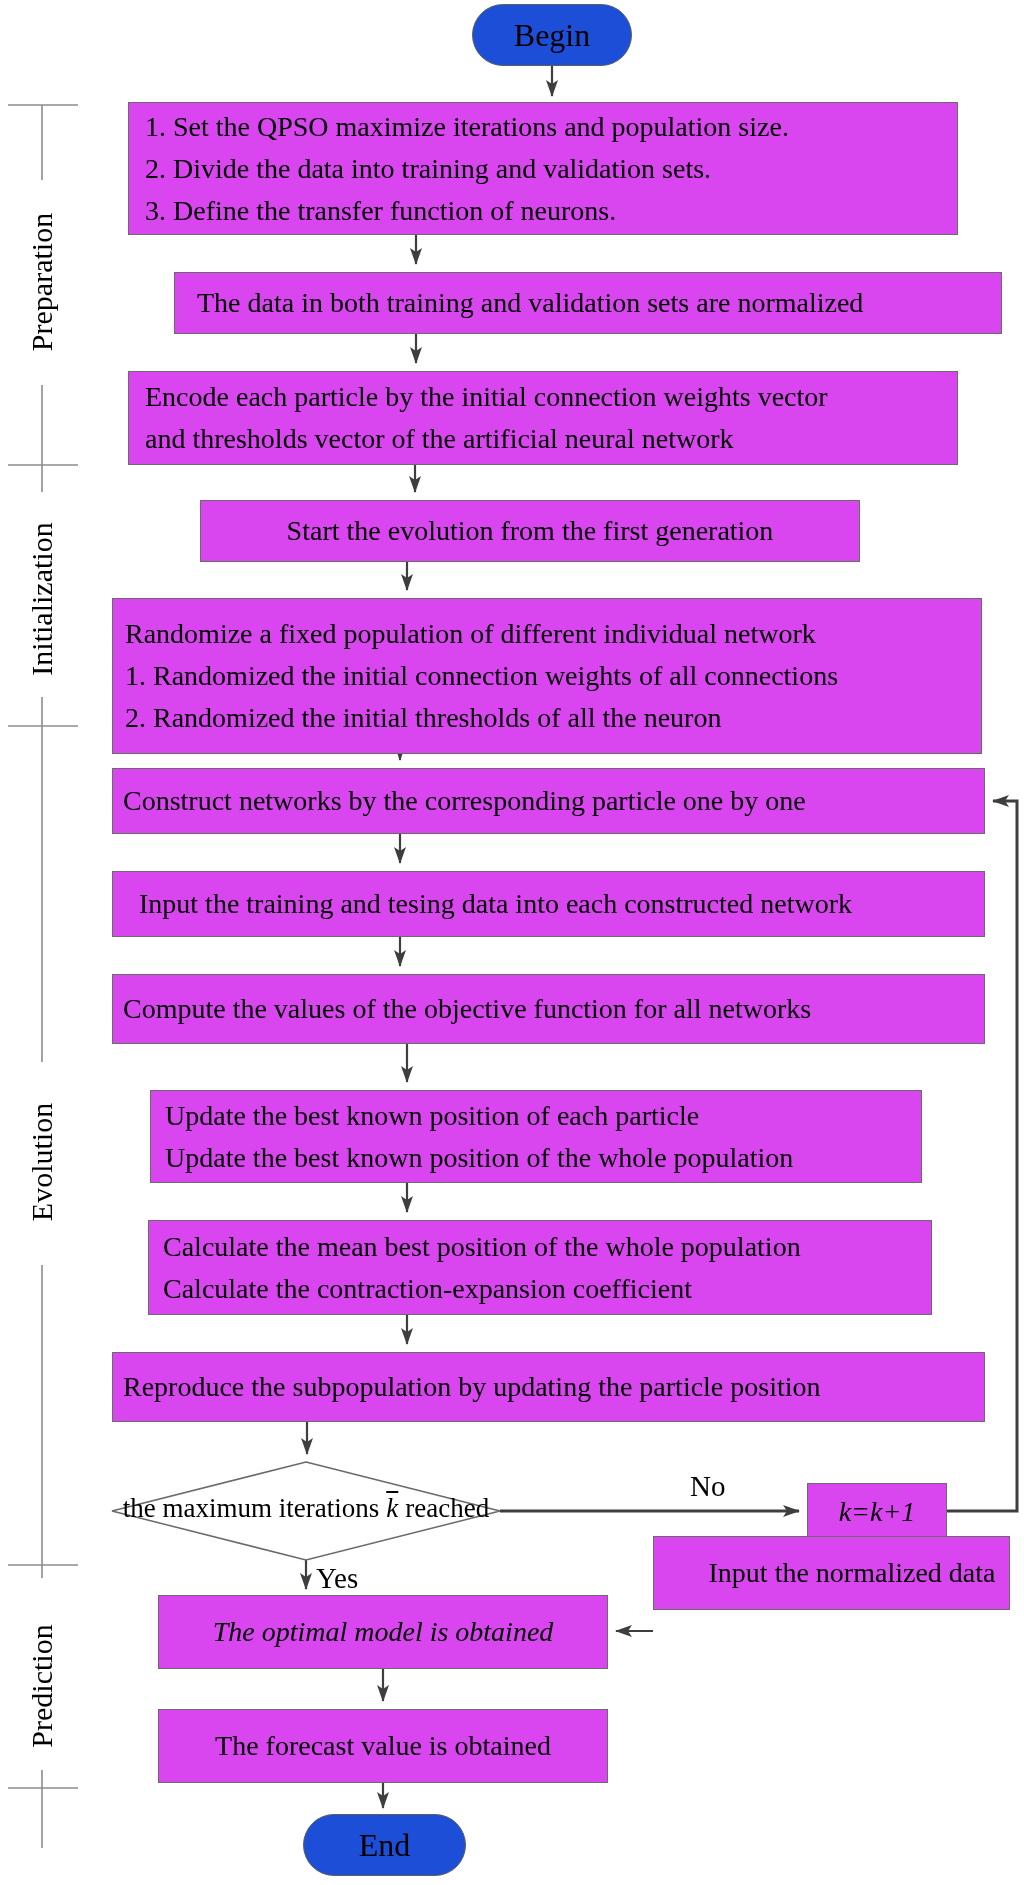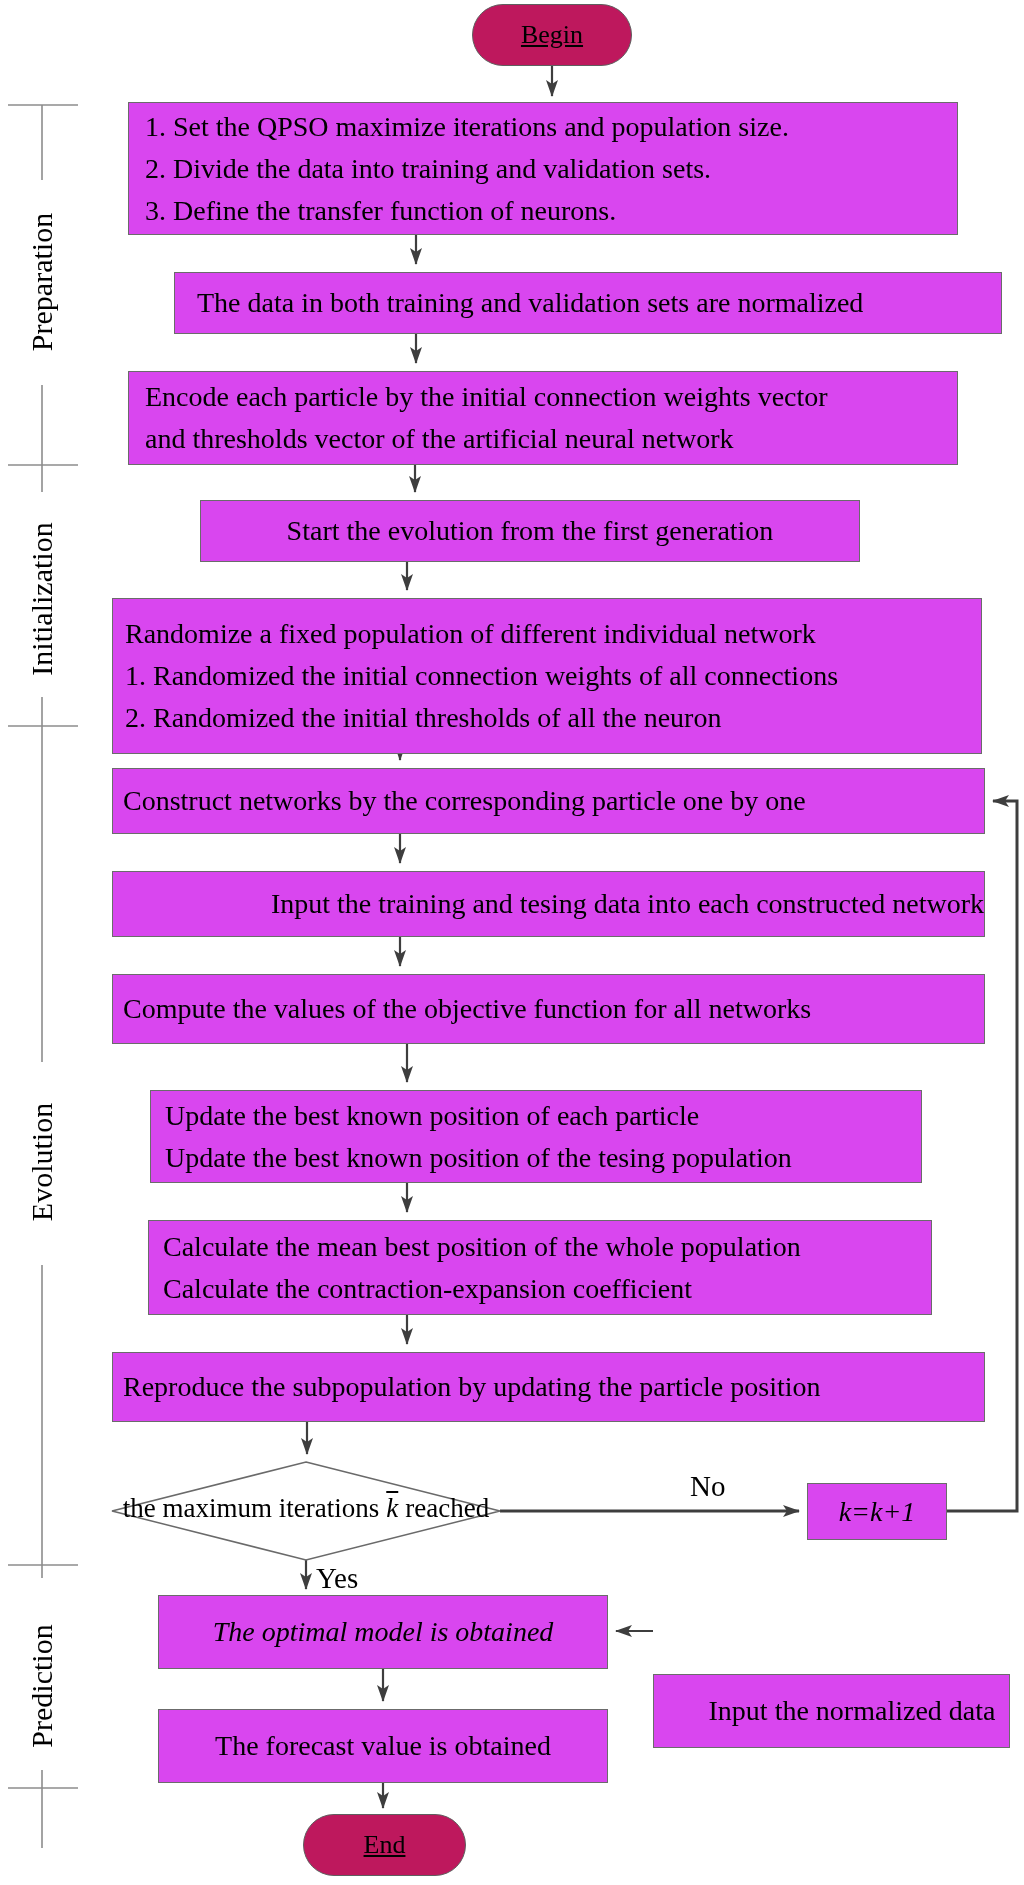--- a/index.html
+++ b/index.html
@@ -12,23 +12,23 @@
   .ar   { stroke:#3e3e3e; stroke-width:2.2; fill:none; }
   .thick{ stroke-width:3; }
   .dm   { fill:#ffffff; stroke:#6a6a6a; stroke-width:1.5; }
 
   .box { position:absolute; z-index:2; background:#d946ef; border:1.5px solid #6b6b6b;
          display:flex; flex-direction:column; justify-content:center;
          font-size:28px; line-height:42px; white-space:nowrap; }
   .box.ctr { align-items:center; text-align:center; }
   .ln { white-space:nowrap; }
 
-  .oval { position:absolute; z-index:2; background:#be185d; border:1.4px solid #5f5f5f;
+  .oval { position:absolute; z-index:2; background:#1d4ed8; border:1.4px solid #5f5f5f;
           border-radius:32px; display:flex; align-items:center; justify-content:center;
-          font-size:26px;text-decoration:underline; }
+          font-size:32px; }
 
   .side-label { position:absolute; z-index:2; width:320px; height:36px; line-height:36px;
                 text-align:center; font-size:30px; transform:rotate(-90deg);
                 transform-origin:center; }
 
   .edge-label { position:absolute; z-index:2; font-size:29px; }
 
   .dm-label { position:absolute; z-index:2; left:112px; top:1493px; width:388px;
               text-align:center; font-size:27px; white-space:nowrap; }
   .kbar { font-style:italic; text-decoration:overline; margin:0 7px; }
@@ -104,46 +104,46 @@
   <div class="box ctr" style="left:200px; top:500px; width:660px; height:62px;">Start the evolution from the first generation</div>
 
   <div class="box" style="left:112px; top:598px; width:870px; height:156px; padding-left:12px;">
     <div class="ln">Randomize a fixed population of different individual network</div>
     <div class="ln">1. Randomized the initial connection weights of all connections</div>
     <div class="ln">2. Randomized the initial thresholds of all the neuron</div>
   </div>
 
   <div class="box" style="left:112px; top:768px; width:873px; height:66px; padding-left:10px;">Construct networks by the corresponding particle one by one</div>
 
-  <div class="box" style="left:112px; top:871px; width:873px; height:66px; padding-left:26px;text-align:right;">Input the training and tesing data into each constructed network</div>
+  <div class="box" style="left:112px; top:871px; width:873px; height:66px; padding-left:26px;">Input the training and tesing data into each constructed network</div>
 
   <div class="box" style="left:112px; top:974px; width:873px; height:70px; padding-left:10px;">Compute the values of the objective function for all networks</div>
 
   <div class="box" style="left:150px; top:1090px; width:772px; height:93px; padding-left:14px;">
     <div class="ln">Update the best known position of each particle</div>
-    <div class="ln">Update the best known position of the tesing population</div>
+    <div class="ln">Update the best known position of the whole population</div>
   </div>
 
   <div class="box" style="left:148px; top:1220px; width:784px; height:95px; padding-left:14px;">
     <div class="ln">Calculate the mean best position of the whole population</div>
     <div class="ln">Calculate the contraction-expansion coefficient</div>
   </div>
 
   <div class="box" style="left:112px; top:1352px; width:873px; height:70px; padding-left:10px;">Reproduce the subpopulation by updating the particle position</div>
 
   <div class="dm-label">
     <span>the maximum iterations</span><span class="kbar">k</span><span>reached</span>
   </div>
 
   <div class="edge-label" style="left:690px; top:1470px;">No</div>
   <div class="edge-label" style="left:316px; top:1562px;">Yes</div>
 
   <div class="box ctr ital" style="left:807px; top:1483px; width:140px; height:57px;">k=k+1</div>
 
   <div class="box ctr" style="left:158px; top:1595px; width:450px; height:74px;font-style:italic;">The optimal model is obtained</div>
 
-  <div class="box ctr" style="left:653px; top:1674px; width:357px; height:74px;padding-left:41px;">Input the normalized data</div>
+  <div class="box ctr" style="left:653px; top:1536px; width:357px; height:74px;padding-left:41px;">Input the normalized data</div>
 
   <div class="box ctr" style="left:158px; top:1709px; width:450px; height:74px;">The forecast value is obtained</div>
 
   <div class="oval" style="left:303px; top:1814px; width:163px; height:62px;">End</div>
 
 </div>
 
 </body></html>

